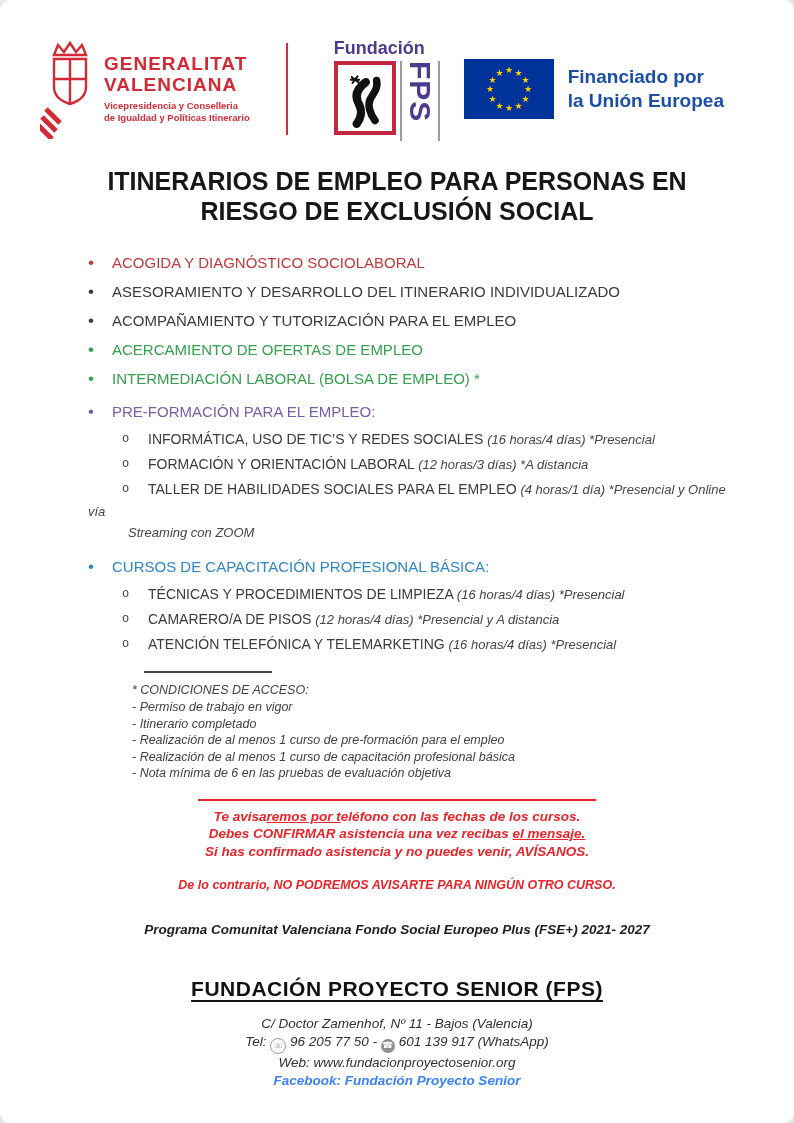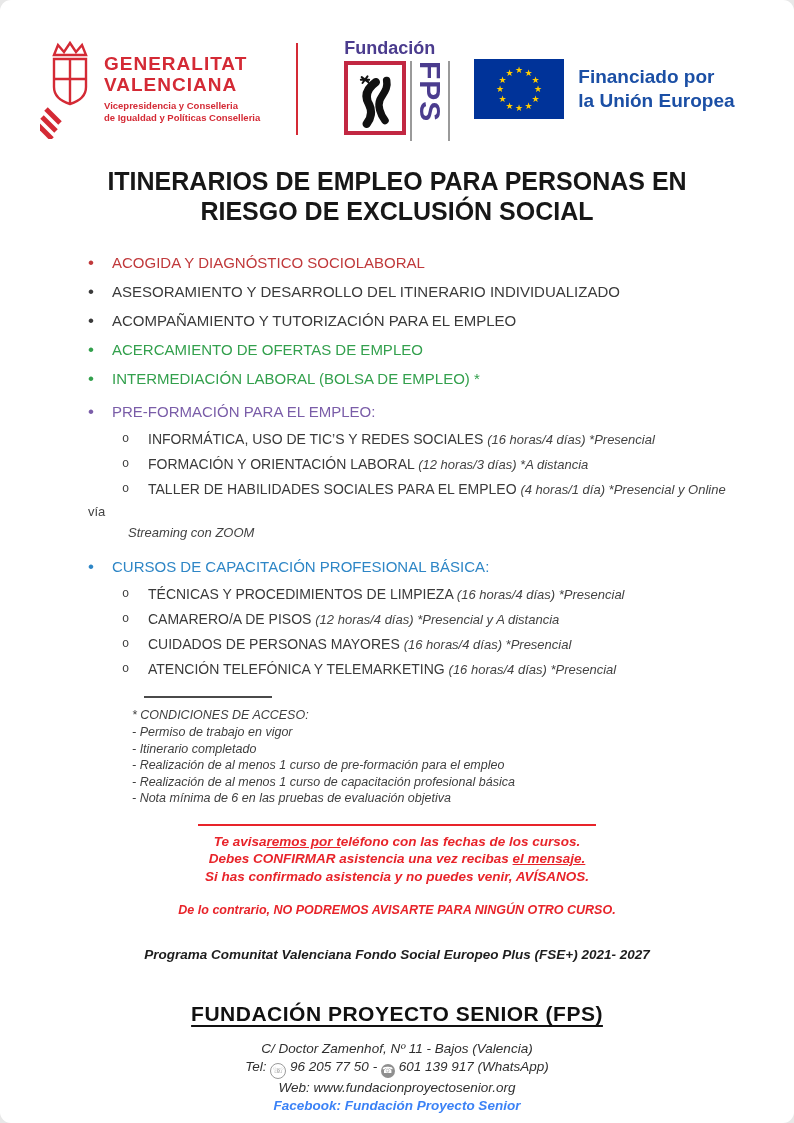--- a/index.html
+++ b/index.html
@@ -55,21 +55,21 @@
   .section-2{margin-top:10px;}
   .sec-head{position:relative;padding-left:26px;font-size:15px;line-height:24px;font-weight:normal;margin:0;}
   .sec-head::before{content:"•";position:absolute;left:2px;font-size:17px;}
   .sub-list{margin-top:3px;}
   .sub-list li{
     position:relative;margin-left:30px;padding-left:32px;
     font-size:14px;line-height:25px;color:#3a3a3a;
   }
   .sub-list li::before{content:"o";position:absolute;left:6px;font-family:"Liberation Mono","DejaVu Sans Mono",monospace;font-size:12px;}
   .detail{font-style:italic;font-size:13px;color:#434343;}
-  .wrap-out{font-size:13px;line-height:19px;margin-left:2px;color:#434343;}
+  .wrap-out{font-style:italic;font-size:13px;line-height:19px;margin-left:2px;color:#434343;}
   .wrap-in{font-style:italic;font-size:13px;line-height:24px;margin-left:42px;color:#434343;}
   
   .conditions{margin-top:14px;margin-left:92px;font-style:italic;color:#3f3f3f;}
   .cond-rule{width:128px;border:none;border-top:2px solid #4a4a4a;margin:0 0 9px 12px;}
   .cond-head{font-size:12.5px;line-height:17px;}
   .conditions li{font-size:12.5px;line-height:16.6px;}
   
   .notice{margin-top:17px;text-align:center;color:#e8242a;font-weight:bold;font-style:italic;}
   .notice-rule{width:398px;border:none;border-top:2px solid #e8242a;margin:0 auto 7px auto;}
   .notice div{font-size:13.5px;line-height:17.5px;}
@@ -111,21 +111,21 @@
           <path d="M-2 86 L12 100"></path>
         </g>
       </svg>
       <div class="gv-text">
         <div class="gv-title">
           <div>GENERALITAT</div>
           <div>VALENCIANA</div>
         </div>
         <div class="gv-sub">
           <div>Vicepresidencia y Conselleria</div>
-          <div>de Igualdad y Políticas Conselleria</div>
+          <div>de Igualdad y Políticas Itinerario</div>
         </div>
       </div>
     </div>
 
     <div class="hdr-divider"></div>
 
     <div class="fps">
       <div class="fps-fundacion">Fundación</div>
       <div class="fps-row">
         <div class="fps-box">
@@ -203,23 +203,20 @@
   <div class="section section-2">
     <h2 class="sec-head c-blue"><span>CURSOS DE CAPACITACIÓN PROFESIONAL BÁSICA:</span></h2>
     <ul class="sub-list">
       <li>
         <span>TÉCNICAS Y PROCEDIMIENTOS DE LIMPIEZA </span><span class="detail">(16 horas/4 días) *Presencial</span>
       </li>
       <li>
         <span>CAMARERO/A DE PISOS </span><span class="detail">(12 horas/4 días) *Presencial y A distancia</span>
       </li>
       <li>
-        <span>CUIDADOS DE PERSONAS MAYORES </span><span class="detail">(16 horas/4 días) *Presencial</span>
-      </li>
-      <li>
         <span>ATENCIÓN TELEFÓNICA Y TELEMARKETING </span><span class="detail">(16 horas/4 días) *Presencial</span>
       </li>
     </ul>
   </div>
 
   <div class="conditions">
     <hr class="cond-rule">
     <div class="cond-head">* CONDICIONES DE ACCESO:</div>
     <ul>
       <li>- Permiso de trabajo en vigor</li>

